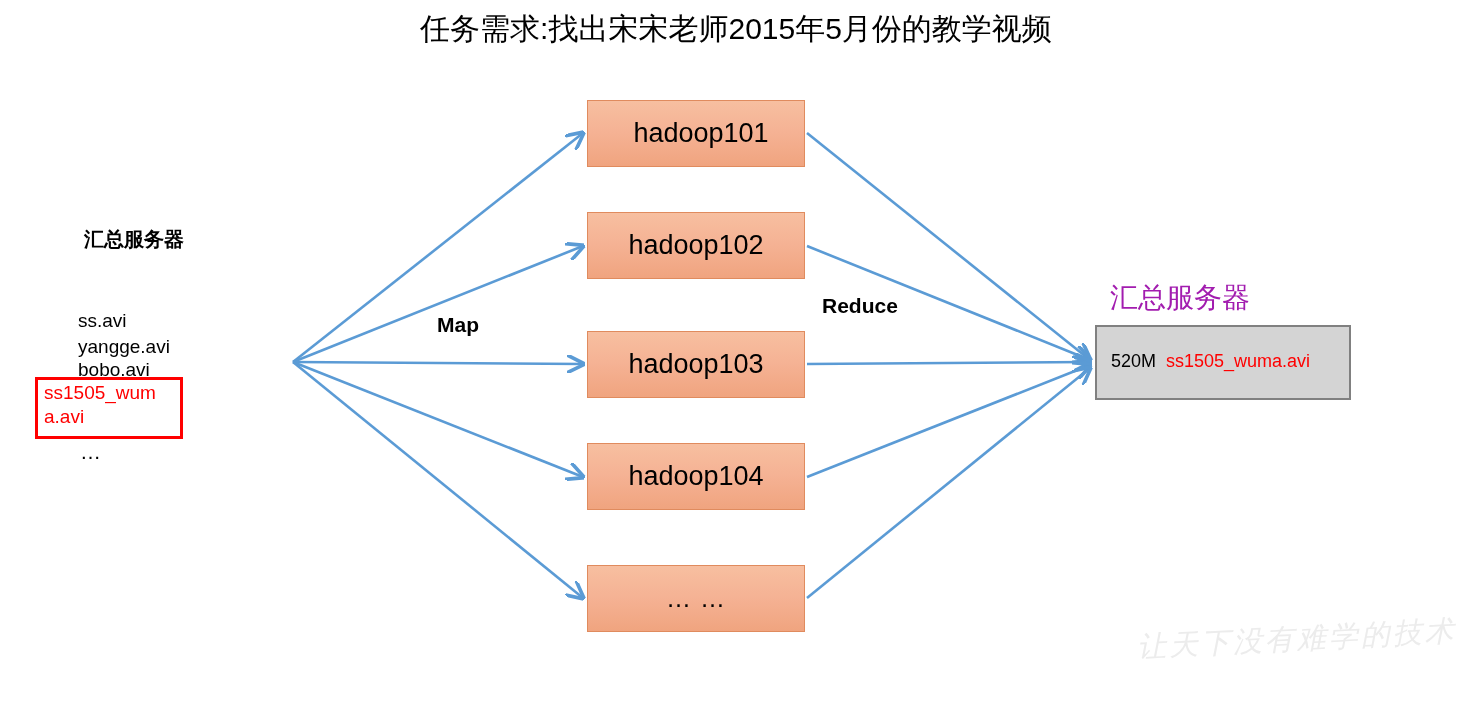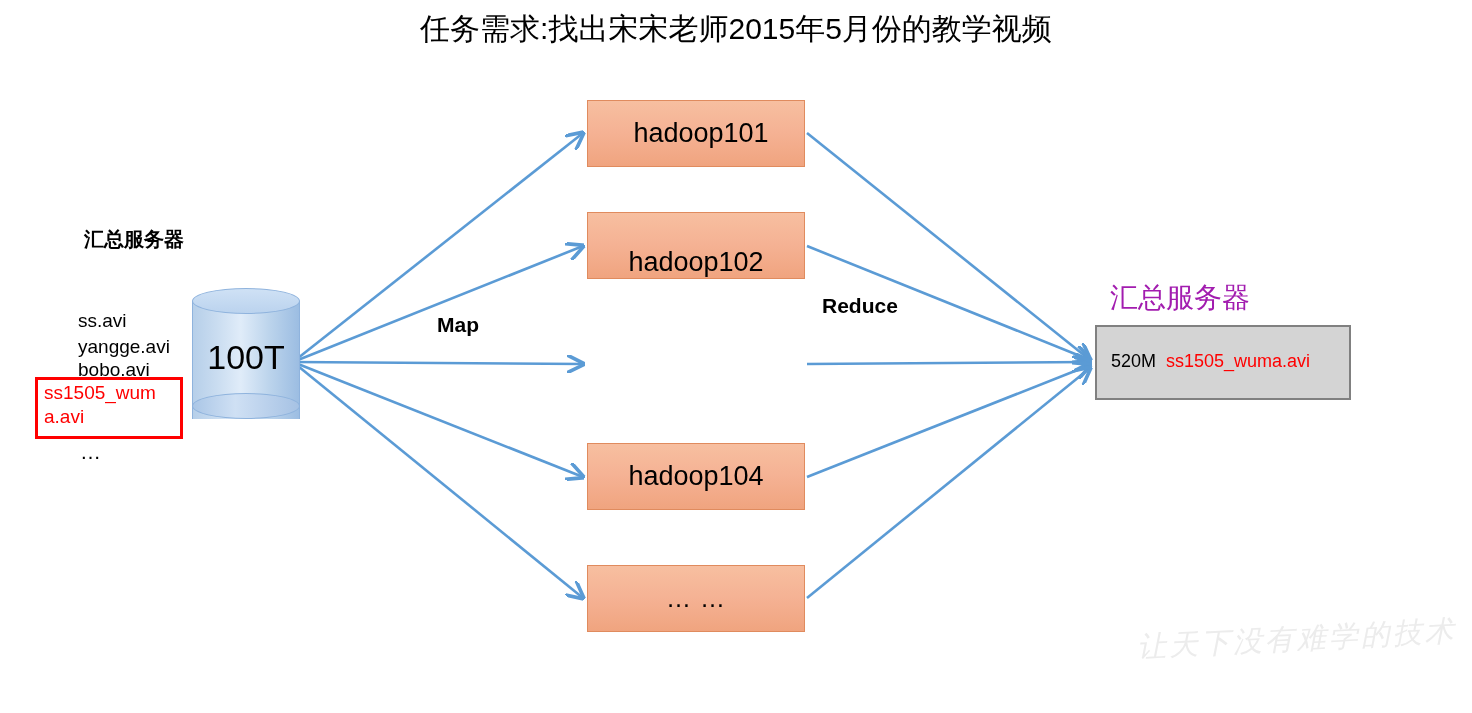--- a/index.html
+++ b/index.html
@@ -148,21 +148,21 @@
   .node-label {
     font-size: 27px;
     color: #000000;
     white-space: nowrap;
   }
   .node-label.ellipsis {
     font-size: 25px;
     letter-spacing: 1px;
   }
   #node-0 { left: 587px; top: 100px; padding-left: 10px; }
-  #node-1 { left: 587px; top: 212px; align-items: flex-end; }
+  #node-1 { left: 587px; top: 212px; }
   #node-2 { left: 587px; top: 331px; }
   #node-3 { left: 587px; top: 443px; }
   #node-4 { left: 587px; top: 565px; }
 
   
   .phase-label {
     position: absolute;
     font-size: 21px;
     font-weight: bold;
     color: #000000;
@@ -259,35 +259,32 @@
 
   <div class="file-line" id="file-0">ss.avi</div>
   <div class="file-line" id="file-1">yangge.avi</div>
   <div class="file-line" id="file-2">bobo.avi</div>
 
   <div id="highlight-box"></div>
   <div id="highlight-text">ss1505_wuma.avi</div>
 
   <div id="file-ellipsis">…</div>
 
-  <div id="cylinder">
-    <div id="cyl-body"></div>
-    <div id="cyl-bottom"></div>
-    <div id="cyl-top"></div>
-    <div id="cyl-label">100T</div>
-  </div>
 
   <div class="phase-label" id="phase-map">Map</div>
   <div class="phase-label" id="phase-reduce">Reduce</div>
 
   <div class="node-box" id="node-0">
     <span class="node-label">hadoop101</span>
   </div>
   <div class="node-box" id="node-1">
     <span class="node-label">hadoop102</span>
+  </div>
+  <div class="node-box" id="node-2">
+    <span class="node-label">hadoop103</span>
   </div>
   <div class="node-box" id="node-3">
     <span class="node-label">hadoop104</span>
   </div>
   <div class="node-box" id="node-4">
     <span class="node-label ellipsis">… …</span>
   </div>
 
   <div id="server-title">汇总服务器</div>
   <div id="server-box">

